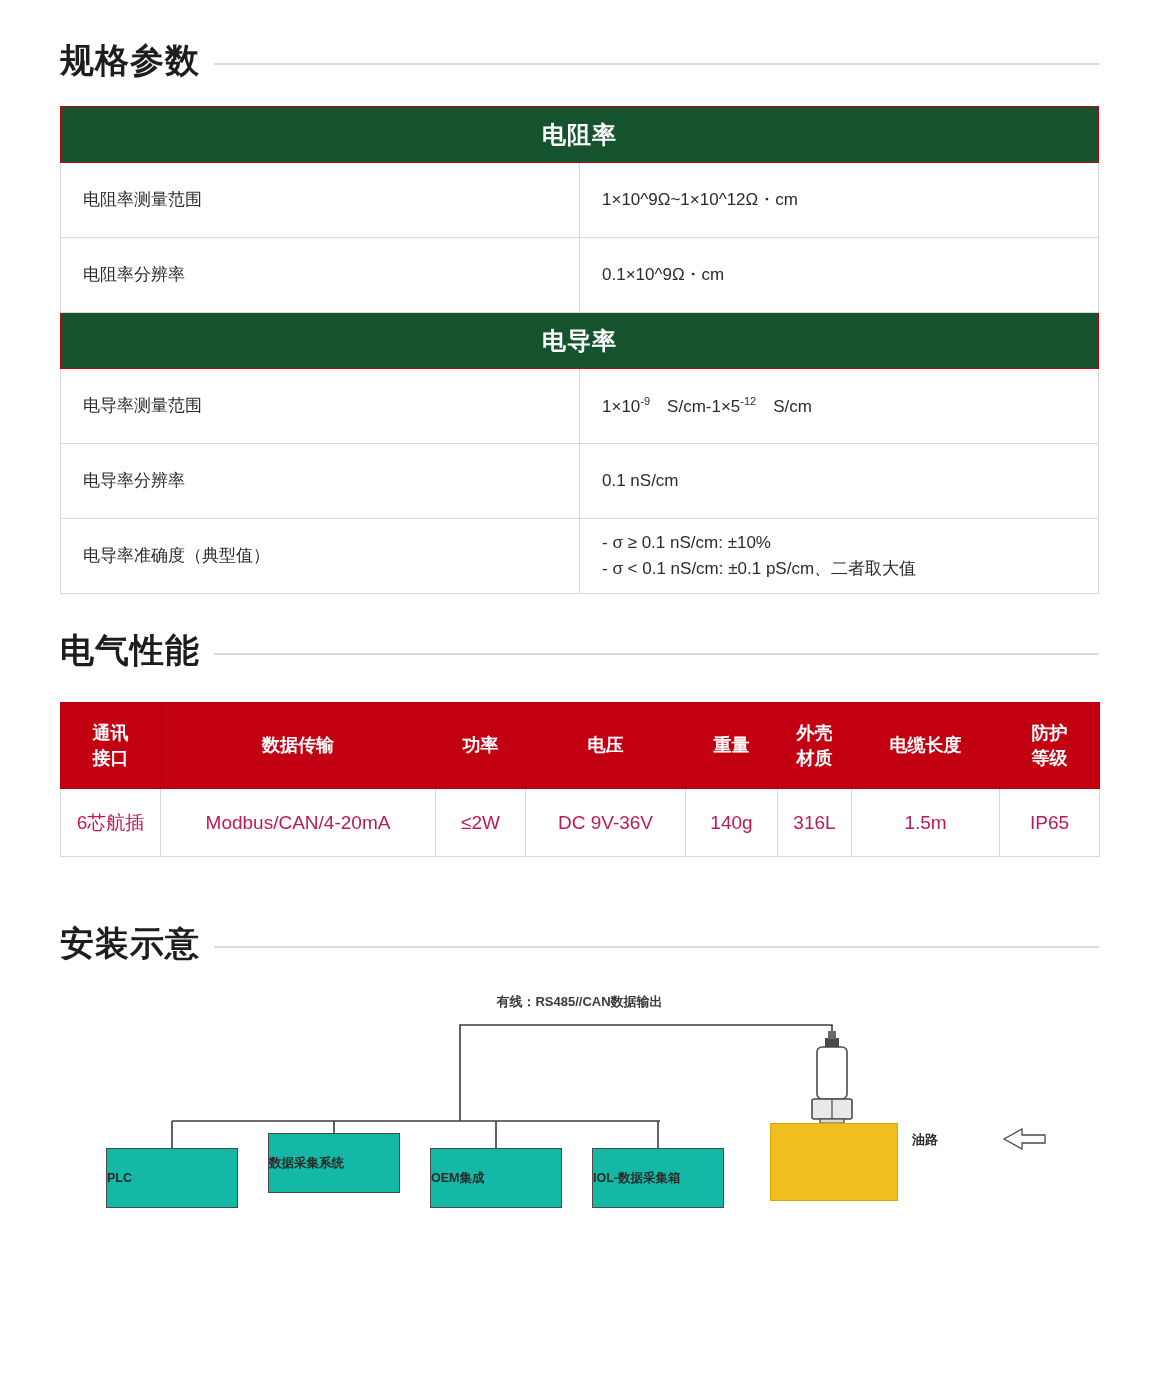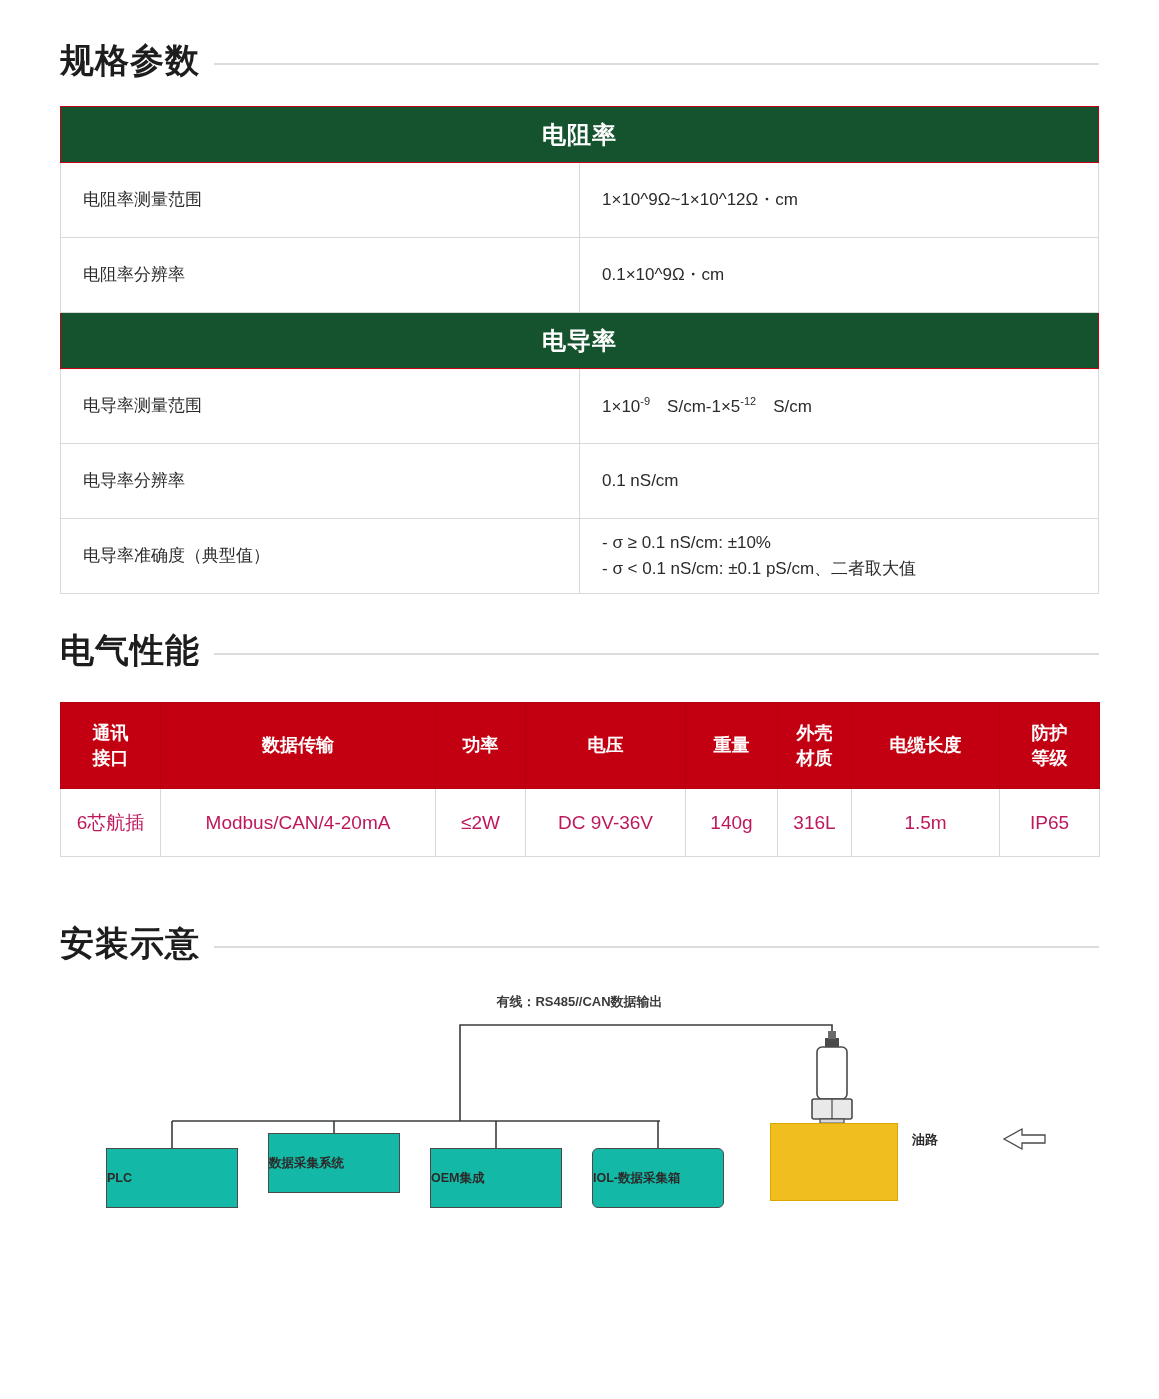--- a/index.html
+++ b/index.html
@@ -296,20 +296,20 @@
 
     <div class="box" style="left:46px; top:155px;">
       <span>PLC</span>
     </div>
     <div class="box" style="left:208px; top:140px;">
       <span>数据采集系统</span>
     </div>
     <div class="box" style="left:370px; top:155px;">
       <span>OEM集成</span>
     </div>
-    <div class="box" style="left:532px; top:155px;border-radius:6px;">
+    <div class="box" style="left:532px; top:155px;">
       <span>IOL-数据采集箱</span>
     </div>
 
     <div class="oil-label" style="left:852px; top:138px;">油路</div>
   </div>
 
 </div>
 
 </body></html>

